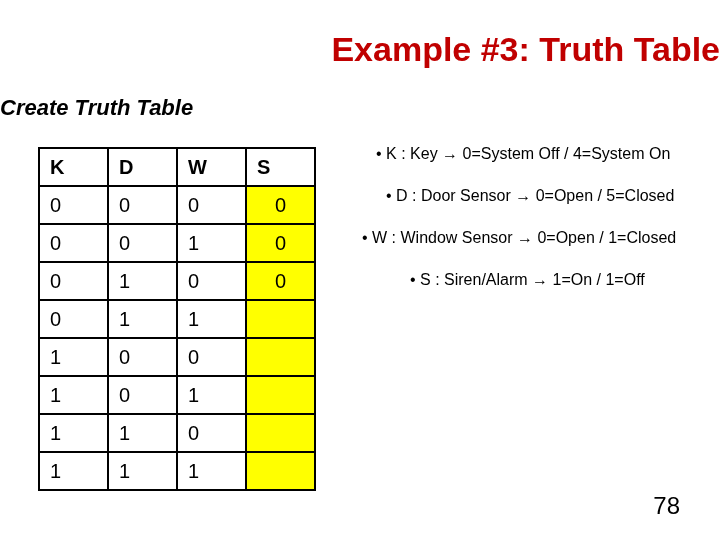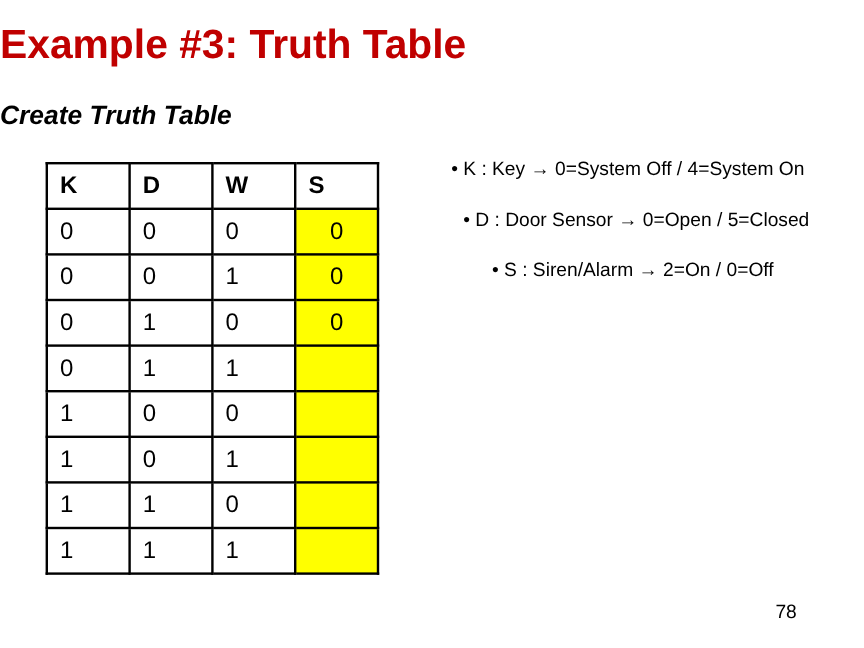--- a/index.html
+++ b/index.html
@@ -6,25 +6,25 @@
     margin: 0;
     padding: 0;
     width: 720px;
     height: 540px;
     background: #fff;
     font-family: Arial, Helvetica, sans-serif;
     color: #000;
     position: relative;
   }
   .title {
-    text-align: left;
+    text-align: right;
     color: #c00000;
     font-size: 34px;
     font-weight: bold;
-    padding-top: 18px;
+    padding-top: 30px;
   }
   .subtitle {
     font-size: 22px;
     font-weight: bold;
     font-style: italic;
     margin-top: 26px;
   }
   .content {
     display: flex;
     flex-direction: row;
@@ -67,23 +67,23 @@
     font-size: 16px;
     margin-bottom: 24px;
     white-space: nowrap;
   }
   .legend .row0 { margin-left: 30px; }
   .legend .row1 { margin-left: 40px; }
   .legend .row2 { margin-left: 16px; }
   .legend .row3 { margin-left: 64px; }
   .pagenum {
     position: absolute;
-    right: 56px;
+    right: 40px;
     bottom: 20px;
-    font-size: 16px;
+    font-size: 24px;
     margin-top: 48px;
   }
 </style>
 </head>
 <body>
 
 <div class="title">Example #3: Truth Table</div>
 <div class="subtitle">Create Truth Table</div>
 
 <div class="content">
@@ -143,18 +143,19 @@
       <td class="val">1</td>
       <td class="val">1</td>
       <td class="s-col"></td>
     </tr>
   </tbody>
     </table>
 
   <div class="legend">
     <div class="legend-item row0">• <span>K : Key → 0=System Off / 4=System On</span></div>
     <div class="legend-item row1">• <span>D : Door Sensor → 0=Open / 5=Closed</span></div>
-    <div class="legend-item row3">• <span>S : Siren/Alarm → 2=On / 0=Off</span></div>
+    <div class="legend-item row2">• <span>W : Window Sensor → 0=Open / 1=Closed</span></div>
+    <div class="legend-item row3">• <span>S : Siren/Alarm → 1=On / 1=Off</span></div>
   </div>
 
 </div>
 
 <div class="pagenum">78</div>
 
 </body></html>

